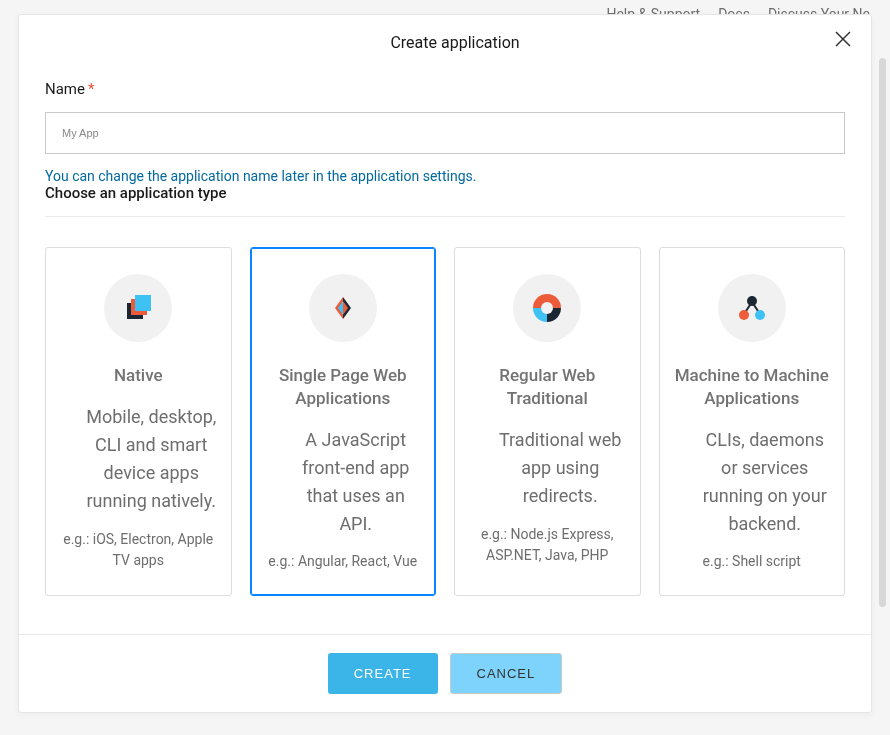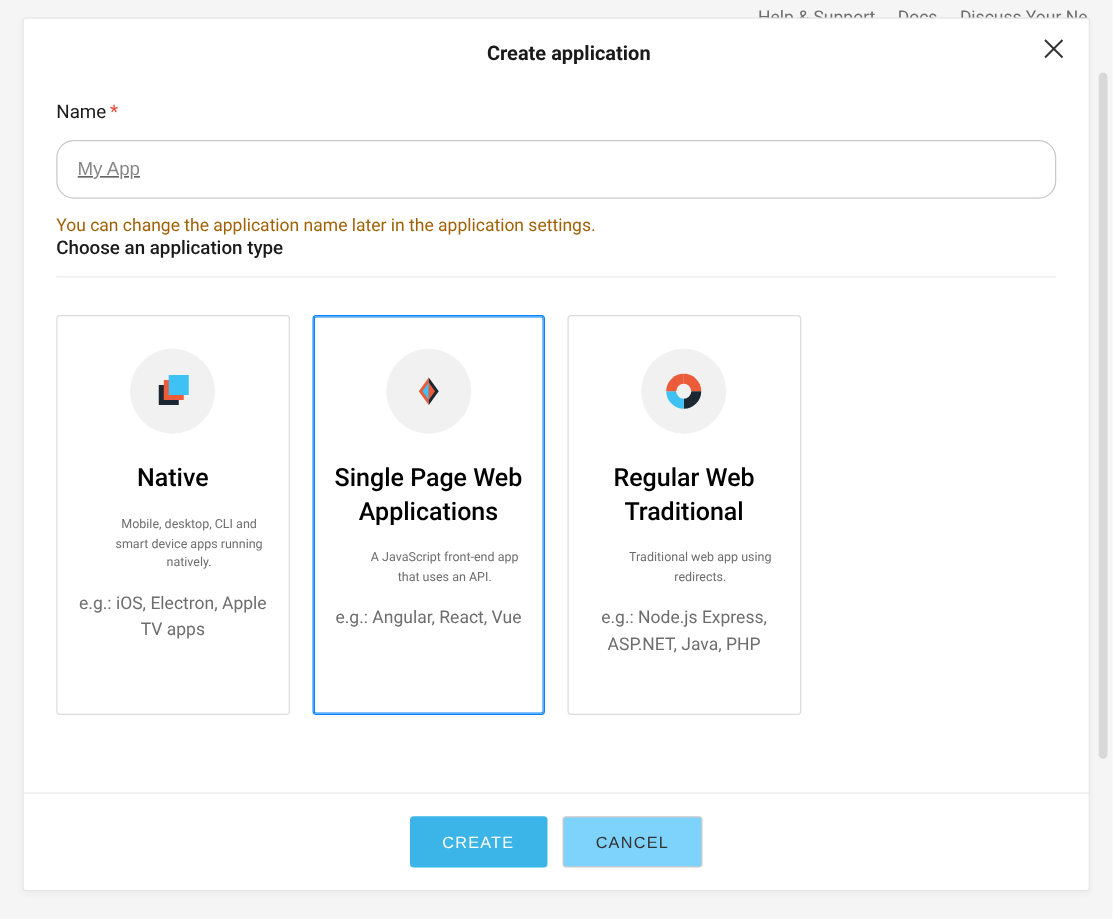--- a/index.html
+++ b/index.html
@@ -1,36 +1,36 @@
 <!DOCTYPE html>
 <html><head>
   <meta charset="utf-8">
   <style>
     * { box-sizing: border-box; margin: 0; padding: 0; }
     body { font-family: -apple-system, BlinkMacSystemFont, "Segoe UI", Roboto, Helvetica, Arial, sans-serif; background: #f5f5f5; width: 890px; height: 735px; overflow: hidden; position: relative; }
     .backdrop-links { position: absolute; top: 6px; right: 20px; display: flex; gap: 18px; font-size: 14px; color: #6e6e6e; }
     .modal { position: absolute; top: 14px; left: 18px; right: 18px; bottom: 22px; background: #fff; border: 1px solid #e6e6e6; border-radius: 3px; display: flex; flex-direction: column; box-shadow: 0 2px 6px rgba(0,0,0,0.04); }
     .modal-header { flex: 0 0 auto; position: relative; text-align: center; padding: 18px 0 14px; }
-    .modal-title { font-size: 16px; font-weight: 700; color: #1a1a1a; margin-left: 20px; }
+    .modal-title { font-size: 16px; font-weight: 400; color: #1a1a1a; margin-left: 20px; }
     .close-btn { position: absolute; right: 18px; top: 14px; width: 20px; height: 20px; cursor: pointer; }
     .close-btn svg { width: 20px; height: 20px; stroke: #333; stroke-width: 1.5; }
     .modal-body { flex: 1 1 auto; overflow-y: auto; padding: 0 26px 20px; position: relative; }
     .scrollbar-track { position: absolute; right: 4px; top: 58px; bottom: 128px; width: 7px; background: #bfbfbf; border-radius: 4px; opacity: 0.55; }
     .field-label { font-size: 15px; font-weight: 400; color: #1a1a1a; margin-top: 14px; display: inline-block; }
     .required-star { color: #e74c3c; margin-left: 3px; }
-    .name-input { width: 100%; margin-top: 14px; padding: 14px 16px; font-size: 15px; color: #333; border: 1px solid #c9c9c9; border-radius: 14px; text-decoration: underline; }
+    .name-input { width: 100%; margin-top: 14px; padding: 14px 16px; font-size: 11px; color: #333; border: 1px solid #c9c9c9; border-radius: 0; }
     .name-input::placeholder { color: #888; }
-    .helper-text { margin-top: 14px; font-size: 14px; color: #a16207; }
+    .helper-text { margin-top: 14px; font-size: 14px; color: #0369a1; }
     .section-title { font-size: 15px; font-weight: 500; color: #1a1a1a; padding-bottom: 14px; border-bottom: 1px solid #eaeaea; }
     .card-grid { display: grid; grid-template-columns: repeat(4, 1fr); gap: 18px; margin-top: 30px; }
     .type-card { border: 1px solid #dcdcdc; border-radius: 3px; padding: 26px 14px 22px; text-align: center; cursor: pointer; background: #fff; min-height: 320px; }
     .type-card.selected { border: 1px solid #0a84ff; box-shadow: 0 0 0 1px #0a84ff inset; }
     .icon-circle { width: 68px; height: 68px; border-radius: 50%; background: #f1f1f1; margin: 0 auto 22px; display: flex; align-items: center; justify-content: center; }
-    .card-title { font-size: 20px; font-weight: 500; color: #000000; line-height: 1.35; margin-bottom: 16px; }
-    .card-desc { font-size: 10px; color: #6e6e6e; line-height: 1.55; margin-bottom: 14px; margin-left: 26px; }
+    .card-title { font-size: 17px; font-weight: 500; color: #737373; line-height: 1.35; margin-bottom: 16px; }
+    .card-desc { font-size: 18px; color: #6e6e6e; line-height: 1.55; margin-bottom: 14px; margin-left: 26px; }
     .card-eg { font-size: 14px; color: #6e6e6e; line-height: 1.55; }
     .modal-footer { flex: 0 0 auto; border-top: 1px solid #eaeaea; padding: 18px 0; display: flex; justify-content: center; gap: 12px; }
     .btn { font-size: 13px; letter-spacing: 1px; padding: 12px 26px; border-radius: 3px; cursor: pointer; font-weight: 500; }
     .btn-primary { background: #3bb4e8; color: #fff; border: none; }
     .btn-secondary { background: #7dd3fc; color: #333; border: 1px solid #c9c9c9; }
     svg { display: block; }
   </style>
 </head>
 <body>
 
@@ -99,20 +99,34 @@
             <path d="M18 32 A14 14 0 0 1 4 18 L18 18 Z" fill="#3ec1f3"></path>
             <path d="M4 18 A14 14 0 0 1 18 4 L18 18 Z" fill="#ec5b3a"></path>
             <circle cx="18" cy="18" r="6" fill="#f1f1f1"></circle>
           </svg>
         </div>
         <div class="card-title">Regular Web Traditional</div>
         <div class="card-desc">Traditional web app using redirects.</div>
         <div class="card-eg">e.g.: Node.js Express, ASP.NET, Java, PHP</div>
       </div>
 
+      <div class="type-card">
+        <div class="icon-circle">
+          <svg width="36" height="36" viewBox="0 0 36 36">
+            <line x1="18" y1="12" x2="10" y2="24" stroke="#1b2733" stroke-width="2"></line>
+            <line x1="18" y1="12" x2="26" y2="24" stroke="#1b2733" stroke-width="2"></line>
+            <circle cx="18" cy="11" r="5" fill="#1b2733"></circle>
+            <circle cx="10" cy="25" r="5" fill="#ec5b3a"></circle>
+            <circle cx="26" cy="25" r="5" fill="#3ec1f3"></circle>
+          </svg>
+        </div>
+        <div class="card-title">Machine to Machine Applications</div>
+        <div class="card-desc">CLIs, daemons or services running on your backend.</div>
+        <div class="card-eg">e.g.: Shell script</div>
+      </div>
 
     </div>
   </div>
 
   <div class="modal-footer">
     <button class="btn btn-primary">CREATE</button>
     <button class="btn btn-secondary">CANCEL</button>
   </div>
 
 </div>

